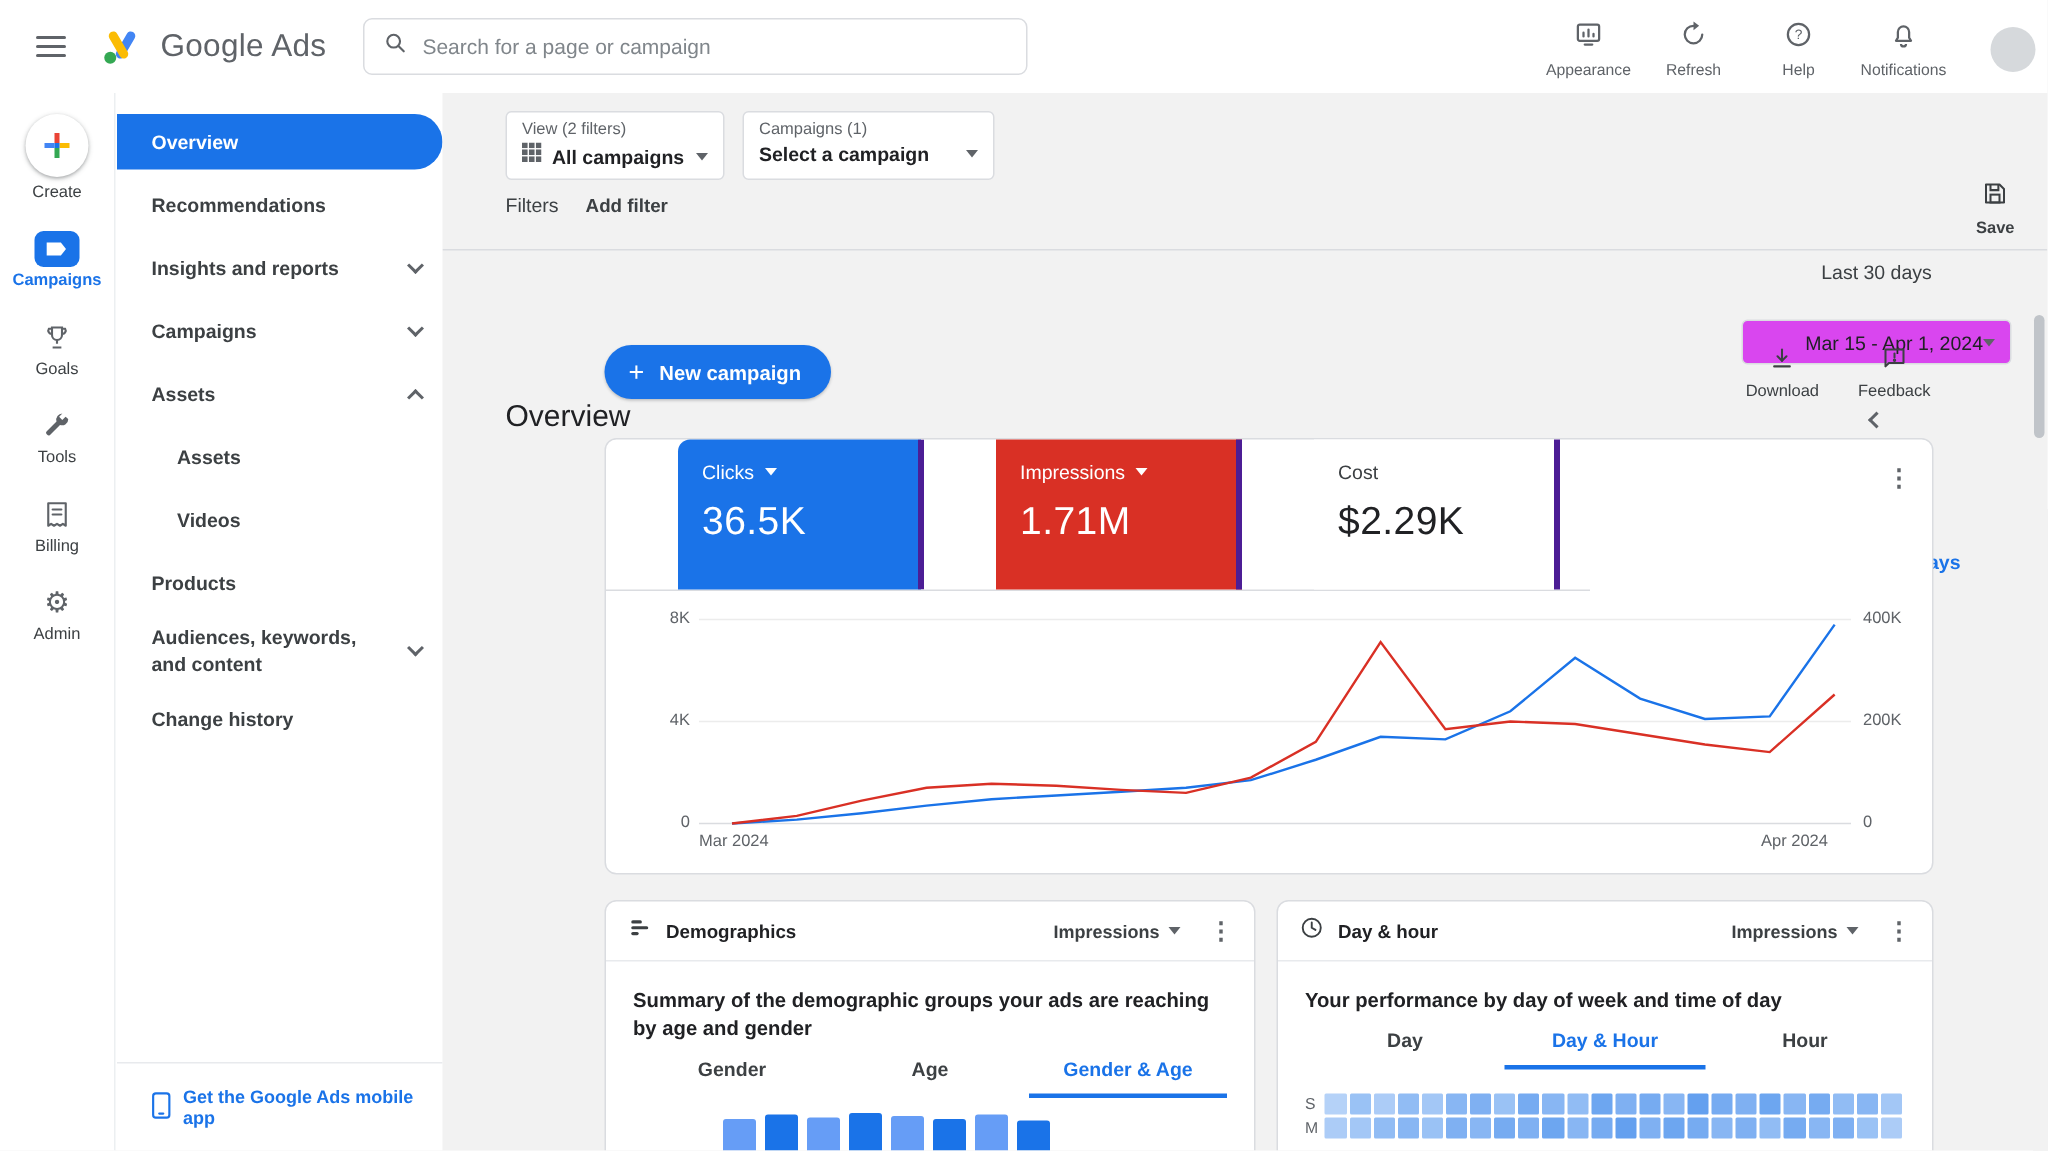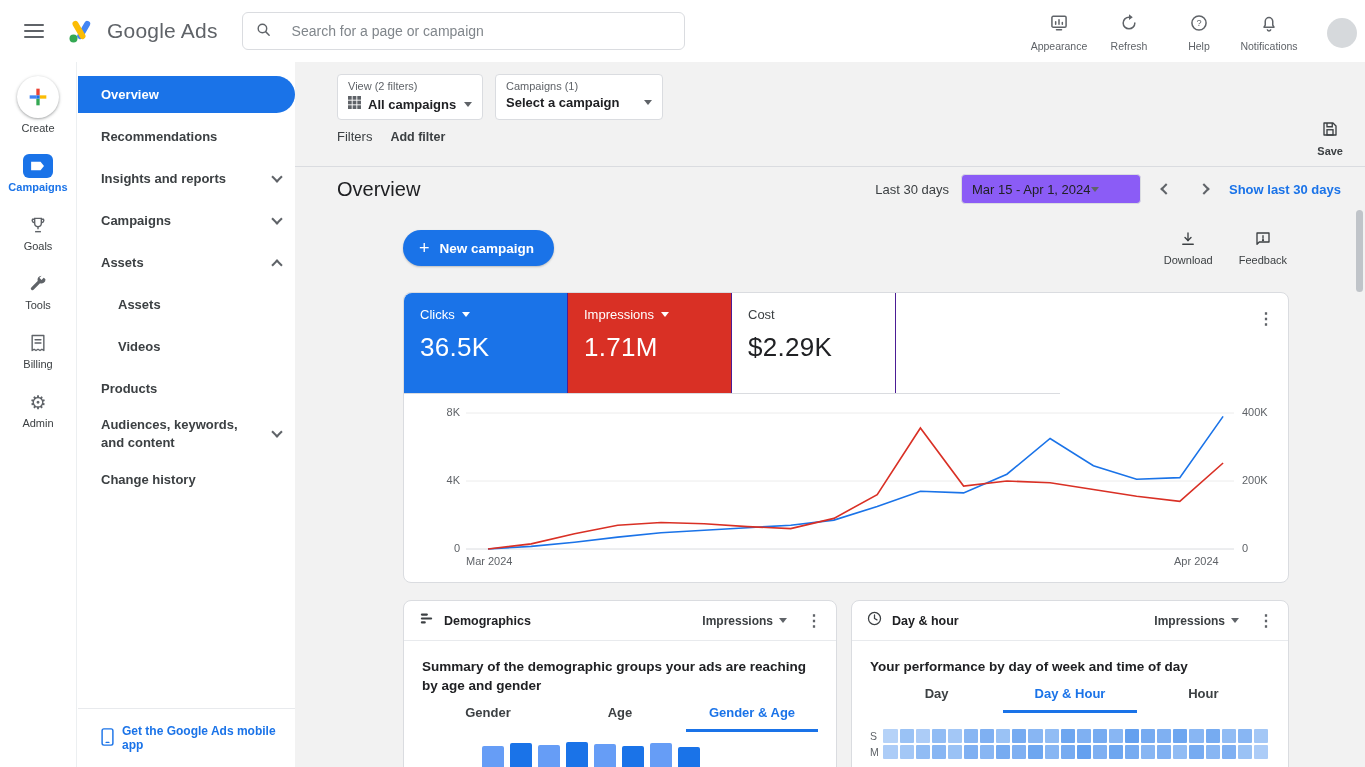--- a/index.html
+++ b/index.html
@@ -6,21 +6,21 @@
   html,body { width:1365px; height:767px; overflow:hidden; }
   body { font-family:"Liberation Sans", sans-serif; background:#fff; color:#202124; }
   .app { position:relative; width:1365px; height:767px; }
 
   
   .topbar { position:absolute; top:0; left:0; right:0; height:62px; background:#fff; display:flex; align-items:center; z-index:10; }
   .hamburger { margin-left:24px; width:20px; cursor:pointer; }
   .hamburger div { height:2px; background:#5f6368; margin:4px 0; border-radius:1px; }
   .logo { margin-left:24px; display:flex; align-items:center; }
   .product-name { font-size:21px; color:#5f6368; margin-left:9px; letter-spacing:.2px; }
-  .searchbar { margin-left:24px; width:443px; height:38px; border:1px solid #dadce0; border-radius:6px; background:#fff; display:flex; align-items:center; padding:0 12px; gap:20px; }
+  .searchbar { margin-left:24px; width:443px; height:38px; border:1px solid #dadce0; border-radius:6px; background:#fff; display:flex; align-items:center; padding:0 12px; gap:10px; }
   .search-input { border:none; outline:none; flex:1; font-size:14px; font-family:inherit; color:#202124; background:transparent; }
   ::placeholder { color:#80868b; }
   .topbar-right { margin-left:auto; display:flex; align-items:flex-start; gap:6px; margin-right:14px; }
   .tb-action { width:64px; display:flex; flex-direction:column; align-items:center; gap:3px; cursor:pointer; padding-top:3px; }
   .tb-label { font-size:10.5px; color:#5f6368; white-space:nowrap; }
   .avatar { width:30px; height:30px; border-radius:50%; background:#d6d9dc; margin:4px 8px 0 12px; cursor:pointer; }
 
   
   .rail { position:absolute; top:62px; left:0; width:77px; bottom:0; background:#fff; border-right:1px solid #eceff1; text-align:center; }
   .create-wrap { margin-top:14px; cursor:pointer; }
@@ -67,35 +67,35 @@
 
   .filters-row { position:absolute; top:67px; left:42px; display:flex; align-items:center; gap:18px; }
   .filters-label { font-size:13px; color:#3c4043; }
   .chip { height:26px; padding:0 14px; border:1px solid #dadce0; border-radius:13px; display:flex; align-items:center; font-size:12px; font-weight:bold; color:#3c4043; cursor:pointer; }
   .add-filter { font-size:12.5px; font-weight:bold; color:#3c4043; cursor:pointer; }
 
   .main-divider { position:absolute; top:104px; left:0; right:0; border-bottom:1px solid #dadce0; }
 
   .title-row { position:absolute; top:112px; left:42px; right:24px; display:flex; align-items:center; }
   .page-title { font-size:20px; font-weight:normal; color:#202124; }
-  .range-controls { margin-left:auto; display:flex; align-items:center; gap:12px; }
+  .range-controls { margin-left:auto; display:flex; align-items:center; gap:24px;flex-direction:column; }
   .range-label { font-size:13px; color:#3c4043; }
-  .date-box { width:180px; height:30px; background:#8b5cf6; border:1px solid #dadce0; border-radius:4px; display:flex; align-items:center; justify-content:flex-start; padding:0 10px; font-size:13px; color:#202124; cursor:pointer; }
+  .date-box { width:180px; height:30px; background:#d946ef; border:1px solid #dadce0; border-radius:4px; display:flex; align-items:center; justify-content:flex-end; padding:0 10px; font-size:13px; color:#202124; cursor:pointer; }
   .nav-btn { width:26px; height:26px; display:flex; align-items:center; justify-content:center; background:none; border:none; cursor:pointer; }
   .show-last { font-size:13px; font-weight:bold; color:#1a73e8; cursor:pointer; white-space:nowrap; }
 
   .actions-row { position:absolute; top:168px; left:108px; right:78px; display:flex; align-items:flex-start; }
   .new-campaign { height:36px; border:none; border-radius:18px; background:#1a73e8; color:#fff; font-size:13.5px; font-weight:bold; padding:0 20px 0 16px; display:flex; align-items:center; gap:10px; cursor:pointer; font-family:inherit; box-shadow:0 1px 2px rgba(60,64,67,.3); }
   .nc-plus { font-size:18px; font-weight:normal; line-height:1; }
   .right-actions { margin-left:auto; display:flex; gap:26px; }
   .icon-action { display:flex; flex-direction:column; align-items:center; gap:4px; font-size:11px; color:#3c4043; cursor:pointer; }
 
   .overview-card { position:absolute; top:230px; left:108px; width:886px; height:291px; background:#fff; border:1px solid #dadce0; border-radius:8px; }
   .tiles { display:flex; width:656px; border-bottom:1px solid #dadce0; }
-  .tile { flex:0 0 164px; height:100px; padding:14px 16px; border-right:1px solid #4c1d95; cursor:pointer; background:#fff; }
+  .tile { flex:0 0 164px; height:100px; padding:14px 16px; border-right:4px solid #4c1d95; cursor:pointer; background:#fff;margin-left:48px; }
   .tile:first-child { border-top-left-radius:8px; }
   .tile-label-row { display:flex; align-items:center; gap:7px; font-size:13px; }
   .tile-label { color:#3c4043; }
   .tile.filled .tile-label { color:#fff; }
   .tile-value { margin-top:10px; font-size:26px; color:#202124; letter-spacing:.3px; }
   .tile.filled .tile-value { color:#fff; }
   .card-dots { position:absolute; top:16px; right:14px; }
   .ytick { position:absolute; font-size:11px; color:#5f6368; }
   #line-chart { position:absolute; left:62px; top:100px; }
   .x-label { position:absolute; top:262px; font-size:11px; color:#5f6368; }

